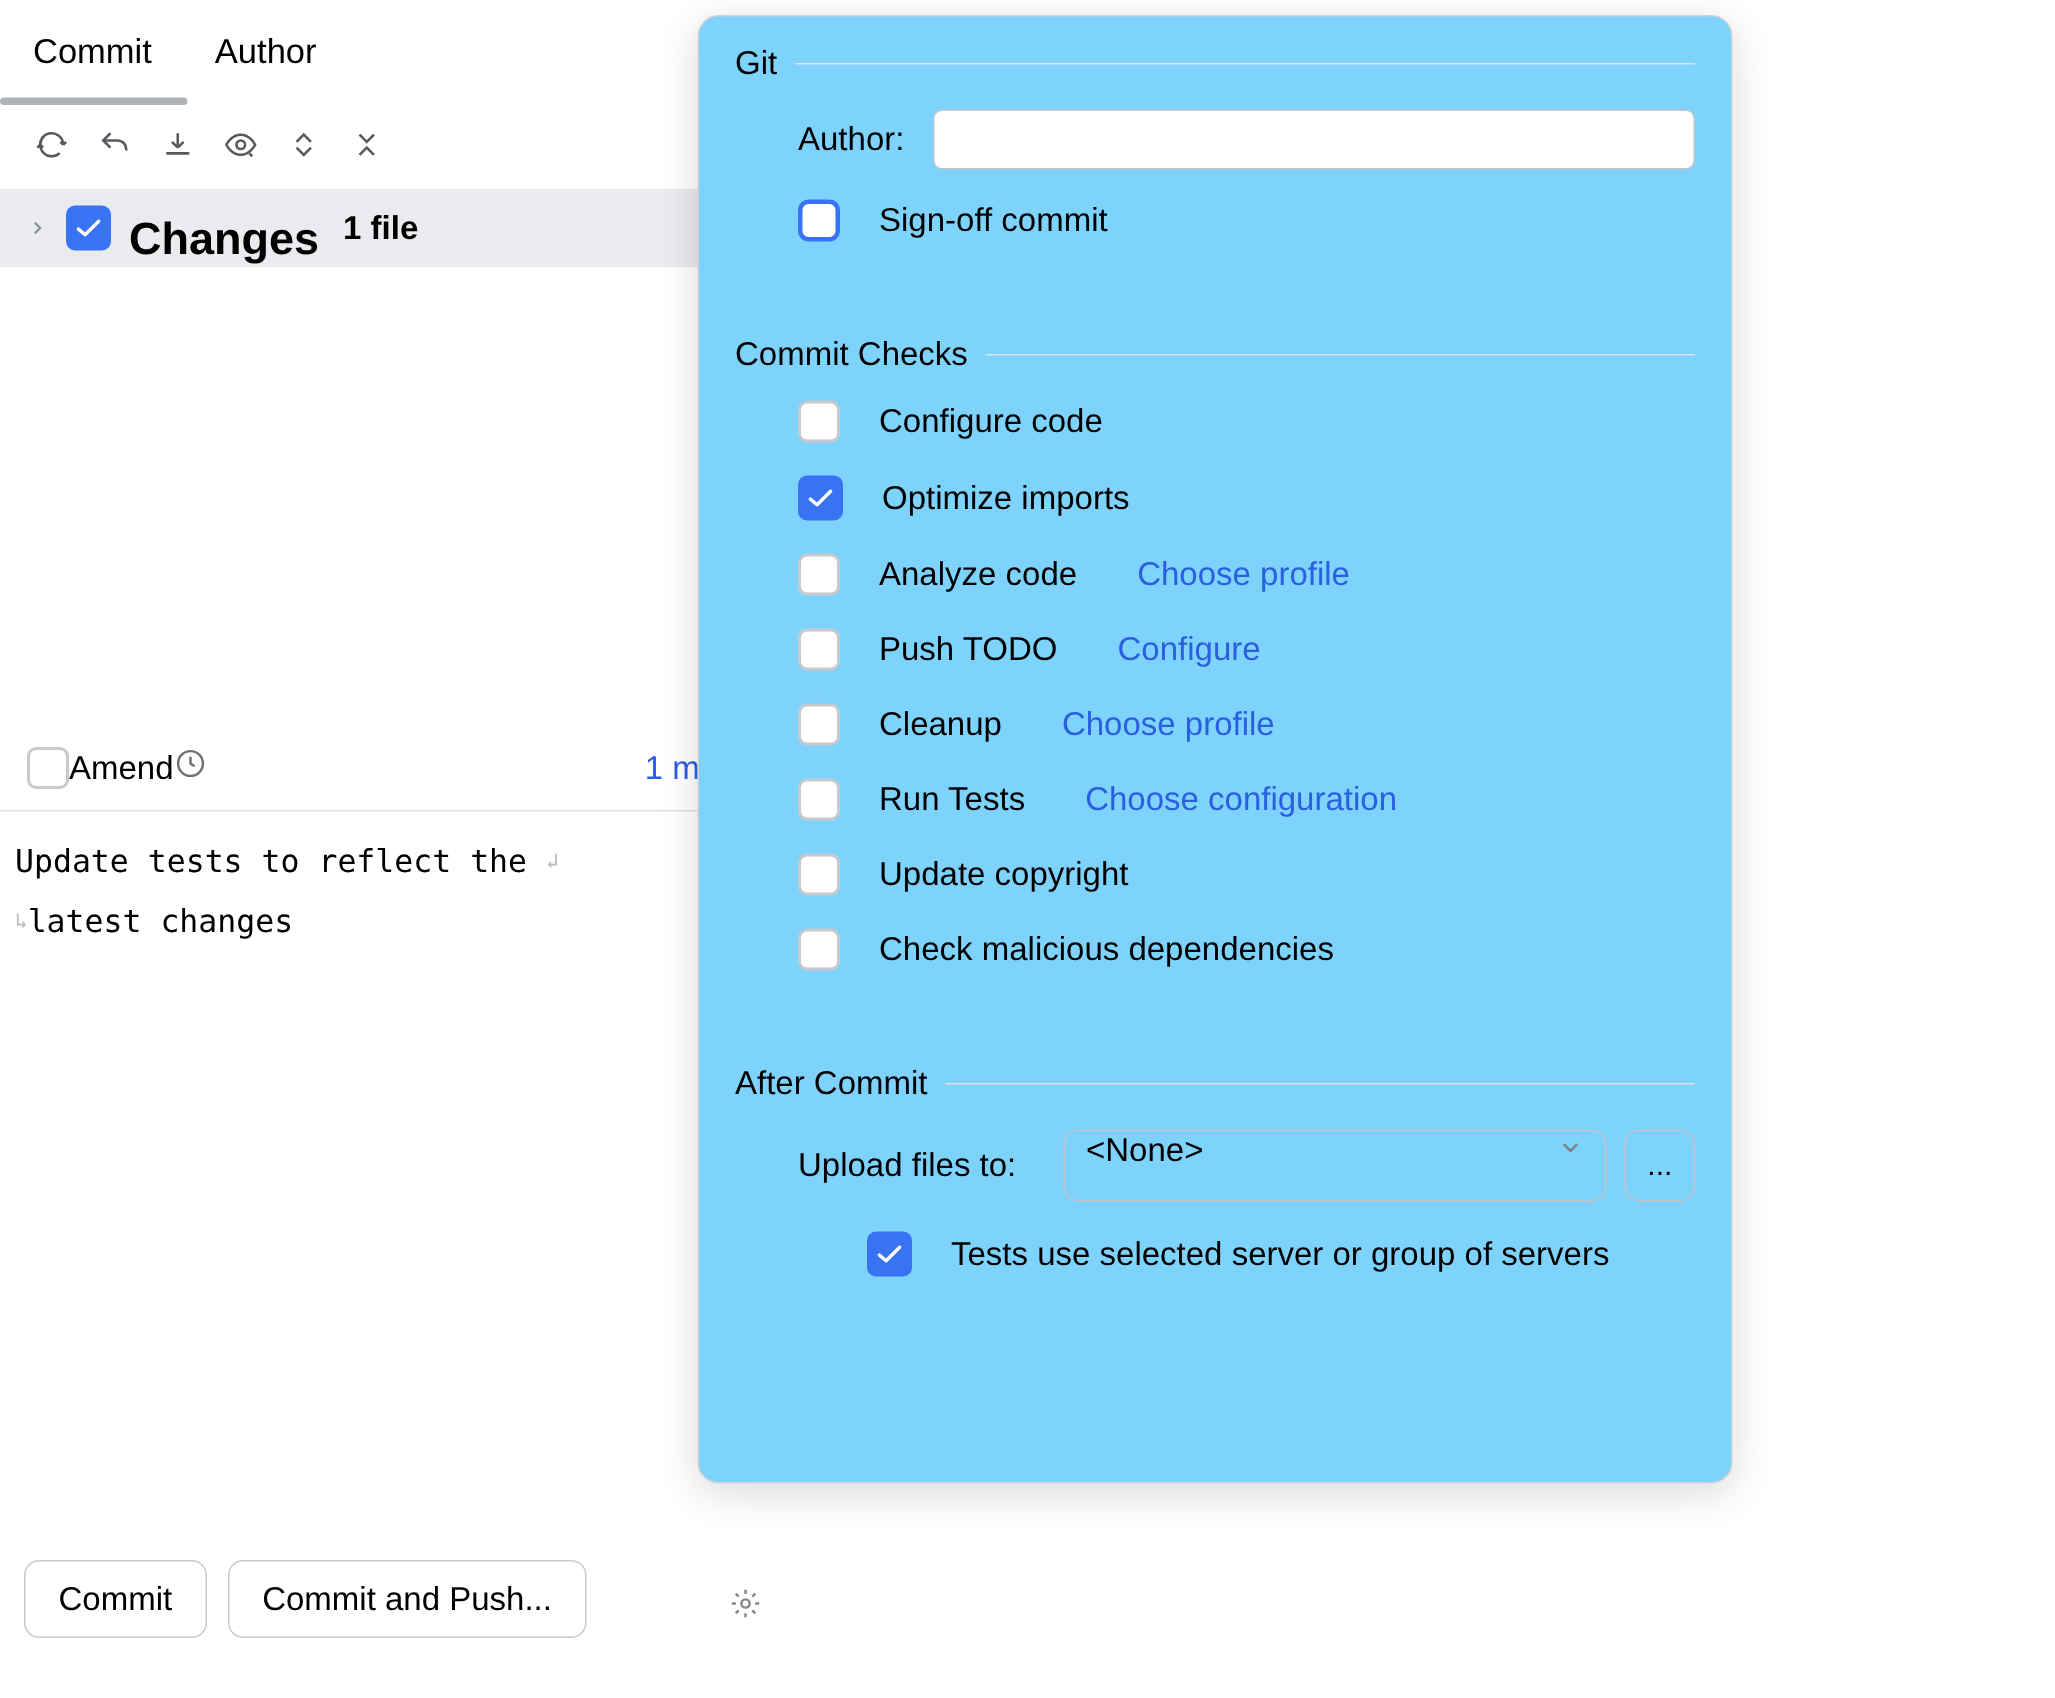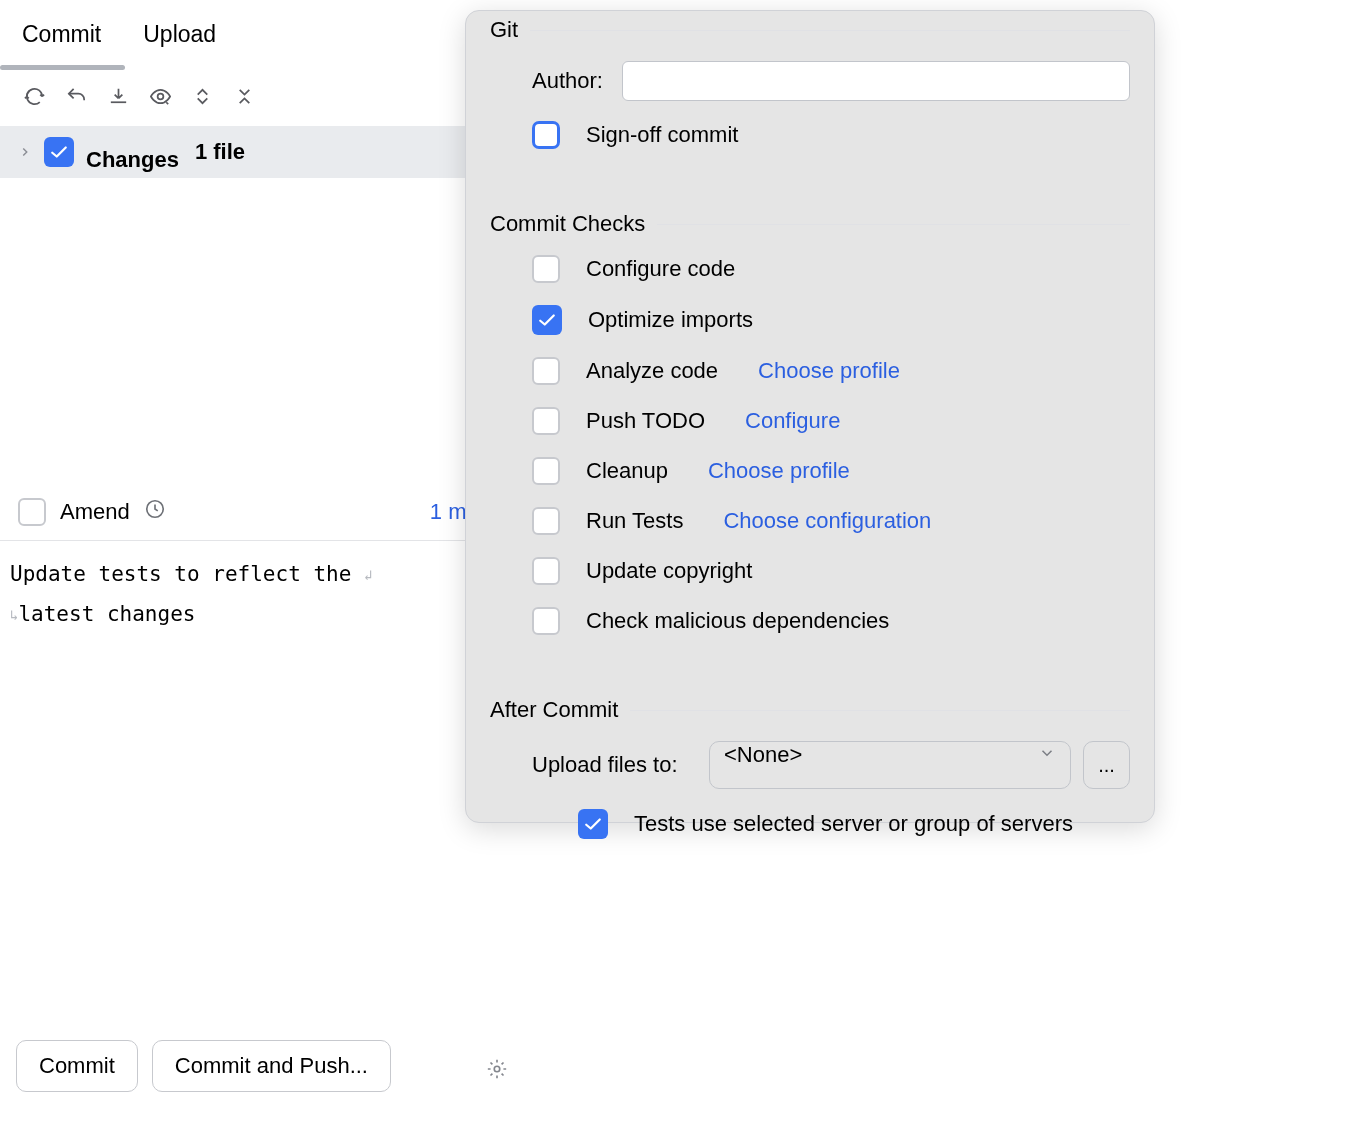--- a/index.html
+++ b/index.html
@@ -81,30 +81,30 @@
       width: 30px; height: 30px;
       background: #3873f3;
       border-radius: 6px;
       display: inline-flex;
       align-items: center;
       justify-content: center;
       cursor: pointer;
       flex-shrink: 0;
     }
     .checkbox-blue svg { width: 18px; height: 14px; color: #fff; }
-    .changes-label { font-weight: 700; font-size: 22px; margin-top: 16px; }
+    .changes-label { font-weight: 700; font-size: 30px; margin-top: 16px; }
     .changes-count { color: #000000; font-size: 22px; margin-left: 4px; font-weight: 700; }
     .amend-row {
       display: flex;
       align-items: center;
       padding: 0 18px;
       margin-top: 320px;
       justify-content: space-between;
     }
-    .amend-left { display: flex; align-items: center; gap: 14px; }
+    .amend-left { display: flex; align-items: center; }
     .checkbox-empty {
       width: 28px; height: 28px;
       border: 2px solid #c7c9ce;
       border-radius: 6px;
       cursor: pointer;
       flex-shrink: 0;
       background: #fff;
     }
     .checkbox-focus {
       width: 28px; height: 28px;
@@ -151,26 +151,26 @@
       position: absolute;
       right: 12px;
       bottom: 46px;
     }
     .gear-icon svg { width: 22px; height: 22px; color: #84878e; }
     
     .popup {
       position: absolute;
       left: 465px; top: 10px;
       width: 690px;
-      height: 813px;
-      background: #e5e5e5;
+      height: 979px;
+      background: #7dd3fc;
       border: 1px solid #d0d2d7;
       border-radius: 14px;
       box-shadow: 0 6px 28px rgba(0,0,0,0.15);
-      padding: 6px 24px;
+      padding: 18px 24px;
     }
     .section-header {
       display: flex;
       align-items: center;
       gap: 12px;
       font-size: 22px;
       color: #000;
       margin-bottom: 18px;
     }
     .section-header .line { flex: 1; height: 1px; background: #e0e1e5; }
@@ -229,21 +229,21 @@
     }
   </style>
 </head>
 <body>
 
 <div class="vline"></div>
 
 <div class="left-panel">
   <div class="tabs">
     <span class="tab active">Commit</span>
-    <span class="tab">Upload</span>
+    <span class="tab">Author</span>
     <span class="more-icon">
         <span></span>
         <span></span>
         <span></span>
       </span>
   </div>
 
   <div class="toolbar">
     <span class="tool-icon">
       <svg viewBox="0 0 24 24" fill="none" stroke="currentColor" stroke-width="1.8">

